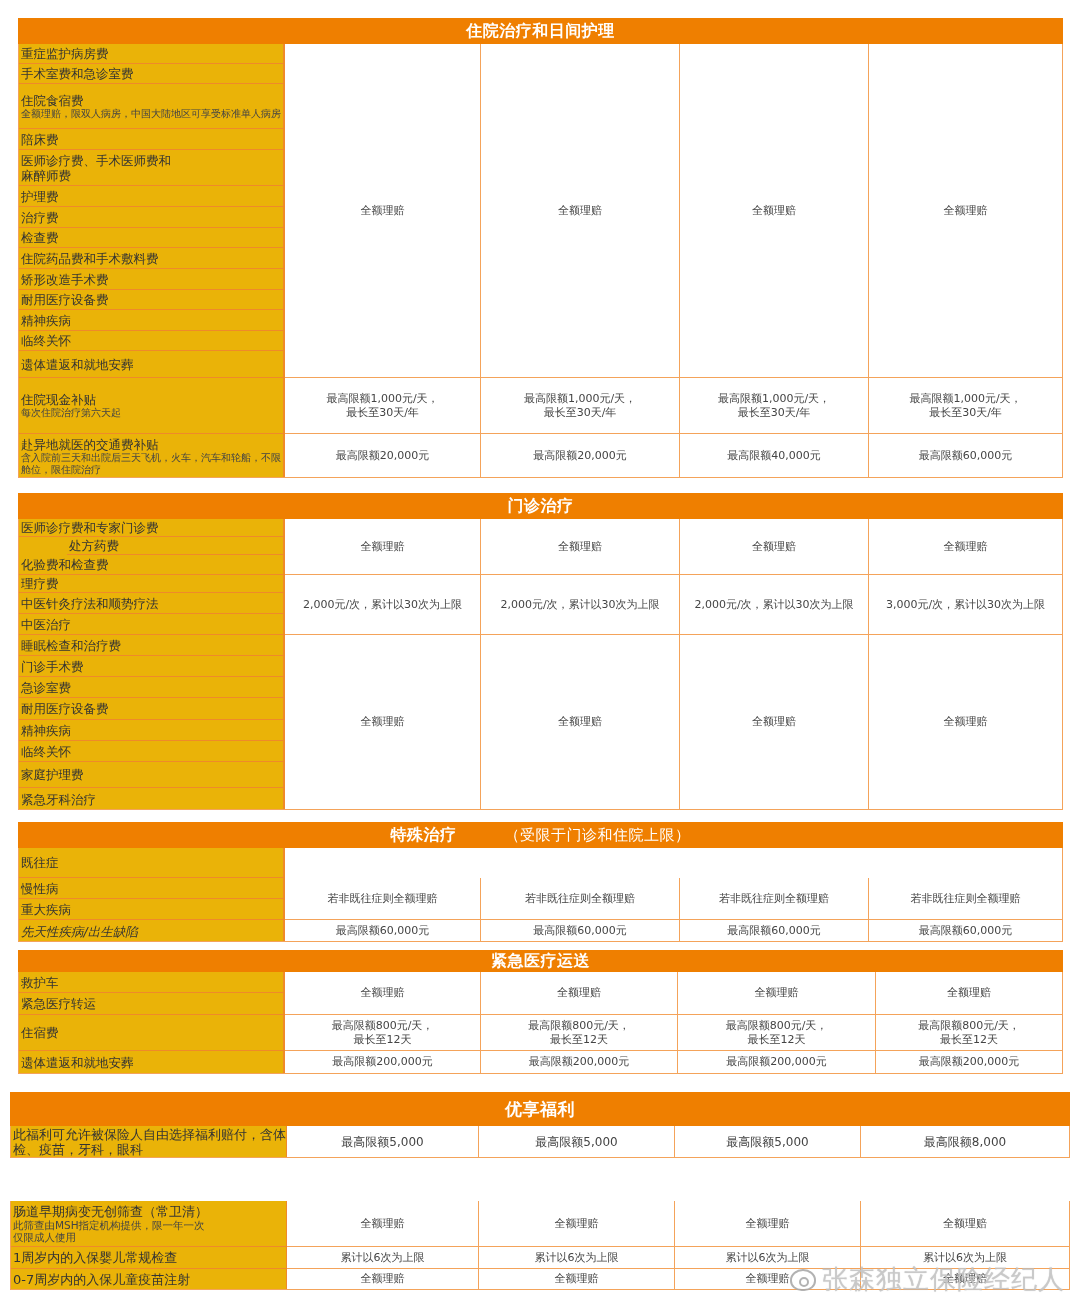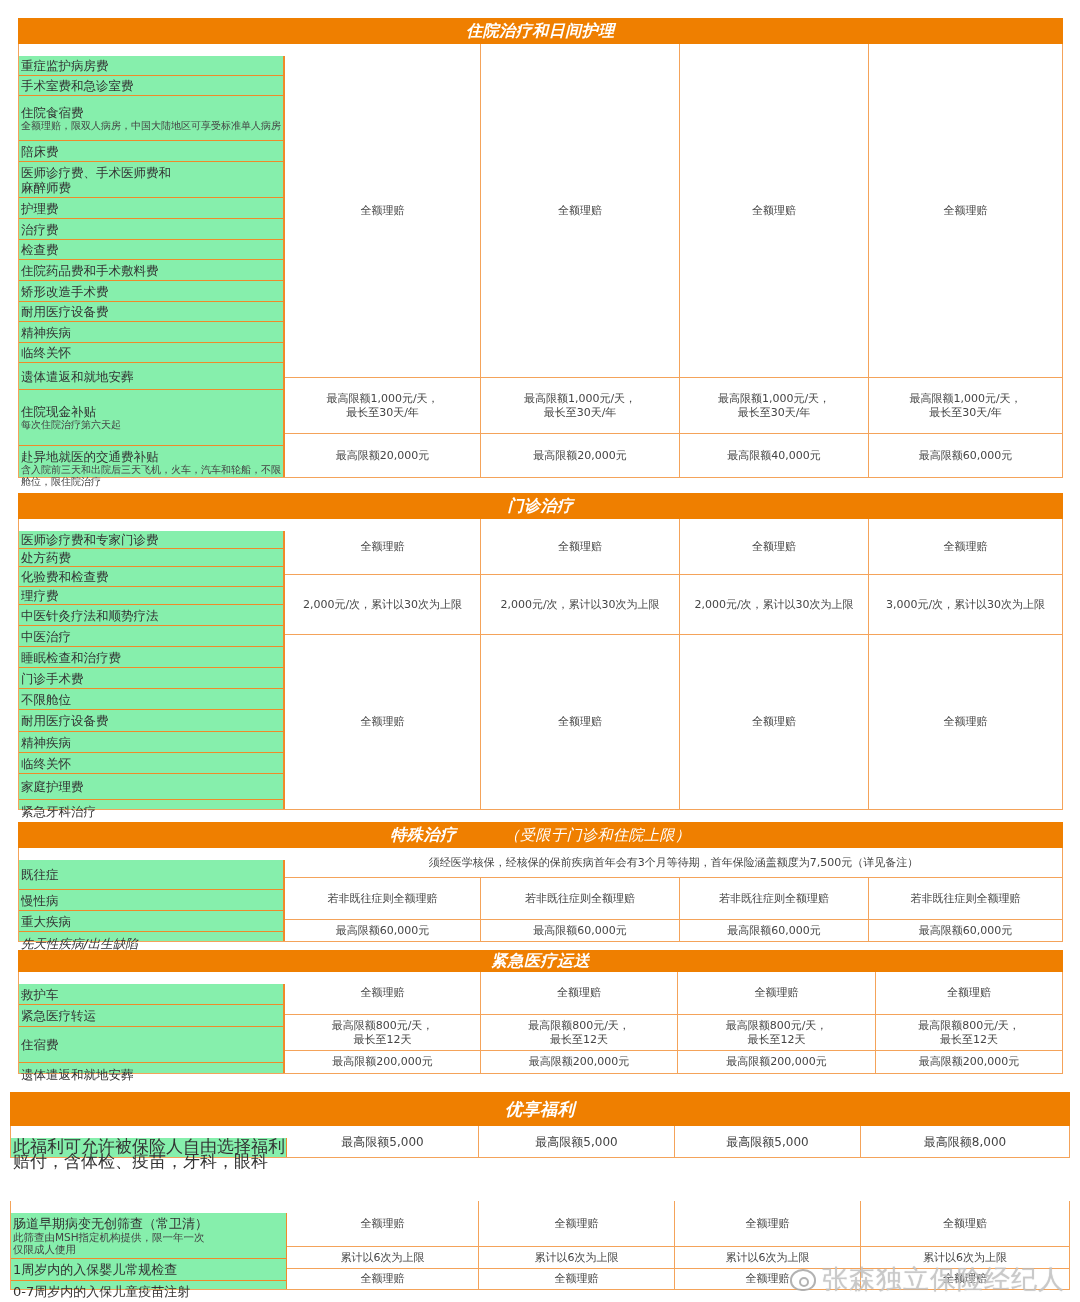--- a/index.html
+++ b/index.html
@@ -3,30 +3,30 @@
 <meta charset="utf-8">
 <style>
   * { box-sizing: border-box; margin: 0; padding: 0; }
   html, body { width: 1080px; height: 1302px; background: #ffffff; overflow: hidden; }
   body { position: relative; font-family: "DejaVu Sans", "Liberation Sans", sans-serif; color: #333; }
   .section { position: absolute; }
   .sec-header {
     position: absolute; left: 0; right: 0; top: 0;
     background: #ef7f00; color: #fff; font-weight: bold;
     display: flex; align-items: center; justify-content: center;
-    font-size: 16px; letter-spacing: 0.5px; font-style: italic;
+    font-size: 16px; letter-spacing: 0.5px;
   }
   .sec-header .sub { font-weight: normal; font-size: 15px; margin-left: 4px; }
   .sec-body {
     position: absolute; left: 0; right: 0;
     border: 1px solid #f4a35a; border-top: none;
   }
   .label-col {
-    position: absolute; left: 0; top: 12px; bottom: 0;
-    background: #86efac; border-right: 2px solid #ef8a2a;
+    position: absolute; left: 0; top: 0; bottom: 0;
+    background: #eab308; border-right: 2px solid #ef8a2a;
   }
   .label-row {
     position: absolute; left: 0; right: 0;
     border-bottom: 1.5px solid #ef8a2a;
     padding-left: 2px; font-size: 12.5px; color: #333; line-height: 15px;
     display: flex; flex-direction: column; justify-content: center;
     overflow: hidden;
   }
   .label-row:last-child { border-bottom: none; }
   .label-row .main { font-size: 12.5px; color: #333; }
@@ -139,21 +139,21 @@
 
 <div class="section" style="left:18px; top:493px; width:1045px; height:317px;">
   <div class="sec-header" style="height:26px;">
     <span>门诊治疗</span>
   </div>
   <div class="sec-body" style="top:26px; height:291px;">
     <div class="label-col" style="width:266px;">
       <div class="label-row" style="top:0; height:18px;">
           <span class="main">医师诊疗费和专家门诊费</span>
         </div>
-      <div class="label-row" style="top:18px; height:18px;">
+      <div class="label-row" style="top:18px; height:18px;margin-left:48px;">
           <span class="main">处方药费</span>
         </div>
       <div class="label-row" style="top:36px; height:20px;">
           <span class="main">化验费和检查费</span>
         </div>
       <div class="label-row" style="top:56px; height:18px;">
           <span class="main">理疗费</span>
         </div>
       <div class="label-row" style="top:74px; height:21px;">
           <span class="main">中医针灸疗法和顺势疗法</span>
@@ -161,21 +161,21 @@
       <div class="label-row" style="top:95px; height:21px;">
           <span class="main">中医治疗</span>
         </div>
       <div class="label-row" style="top:116px; height:21px;">
           <span class="main">睡眠检查和治疗费</span>
         </div>
       <div class="label-row" style="top:137px; height:21px;">
           <span class="main">门诊手术费</span>
         </div>
       <div class="label-row" style="top:158px; height:21px;">
-          <span class="main">不限舱位</span>
+          <span class="main">急诊室费</span>
         </div>
       <div class="label-row" style="top:179px; height:22px;">
           <span class="main">耐用医疗设备费</span>
         </div>
       <div class="label-row" style="top:201px; height:21px;">
           <span class="main">精神疾病</span>
         </div>
       <div class="label-row" style="top:222px; height:21px;">
           <span class="main">临终关怀</span>
         </div>
@@ -216,21 +216,20 @@
       <div class="label-row" style="top:30px; height:21px;">
           <span class="main">慢性病</span>
         </div>
       <div class="label-row" style="top:51px; height:21px;">
           <span class="main">重大疾病</span>
         </div>
       <div class="label-row" style="top:72px; height:22px; border-bottom:none;font-style:italic;">
           <span class="main">先天性疾病/出生缺陷</span>
         </div>
     </div>
-    <div class="val-cell last-col" style="left:266px; top:0; width:777px; height:30px;">须经医学核保，经核保的保前疾病首年会有3个月等待期，首年保险涵盖额度为7,500元（详见备注）</div>
 
     <div class="val-cell" style="left:266px; top:30px; width:196px; height:42px;">若非既往症则全额理赔</div>
     <div class="val-cell" style="left:462px; top:30px; width:199px; height:42px;">若非既往症则全额理赔</div>
     <div class="val-cell" style="left:661px; top:30px; width:189px; height:42px;">若非既往症则全额理赔</div>
     <div class="val-cell last-col" style="left:850px; top:30px; width:193px; height:42px;">若非既往症则全额理赔</div>
 
     <div class="val-cell last-row" style="left:266px; top:72px; width:196px; height:21px;">最高限额60,000元</div>
     <div class="val-cell last-row" style="left:462px; top:72px; width:199px; height:21px;">最高限额60,000元</div>
     <div class="val-cell last-row" style="left:661px; top:72px; width:189px; height:21px;">最高限额60,000元</div>
     <div class="val-cell last-row last-col" style="left:850px; top:72px; width:193px; height:21px;">最高限额60,000元</div>
@@ -277,21 +276,21 @@
   </div>
 </div>
 
 <div class="section" style="left:10px; top:1092px; width:1060px; height:66px;">
   <div class="sec-header" style="height:34px; font-size:17px;">
     <span>优享福利</span>
   </div>
   <div class="sec-body" style="top:34px; height:32px;">
     <div class="label-col" style="width:276px; border-right:1.5px solid #ef8a2a;">
       <div class="label-row" style="top:0; height:32px; border-bottom:none; font-size:13px;">
-          <span class="main" style="font-size:17px;">此福利可允许被保险人自由选择福利赔付，含体检、疫苗，牙科，眼科</span>
+          <span class="main" style="font-size:13px;">此福利可允许被保险人自由选择福利赔付，含体检、疫苗，牙科，眼科</span>
         </div>
     </div>
     <div class="val-cell last-row" style="left:276px; top:0; width:192px; height:31px; font-size:12px;">最高限额5,000</div>
     <div class="val-cell last-row" style="left:468px; top:0; width:196px; height:31px; font-size:12px;">最高限额5,000</div>
     <div class="val-cell last-row" style="left:664px; top:0; width:186px; height:31px; font-size:12px;">最高限额5,000</div>
     <div class="val-cell last-row last-col" style="left:850px; top:0; width:208px; height:31px; font-size:12px;">最高限额8,000</div>
   </div>
 </div>
 
 <div class="section" style="left:10px; top:1173px; width:1060px; height:117px;">

